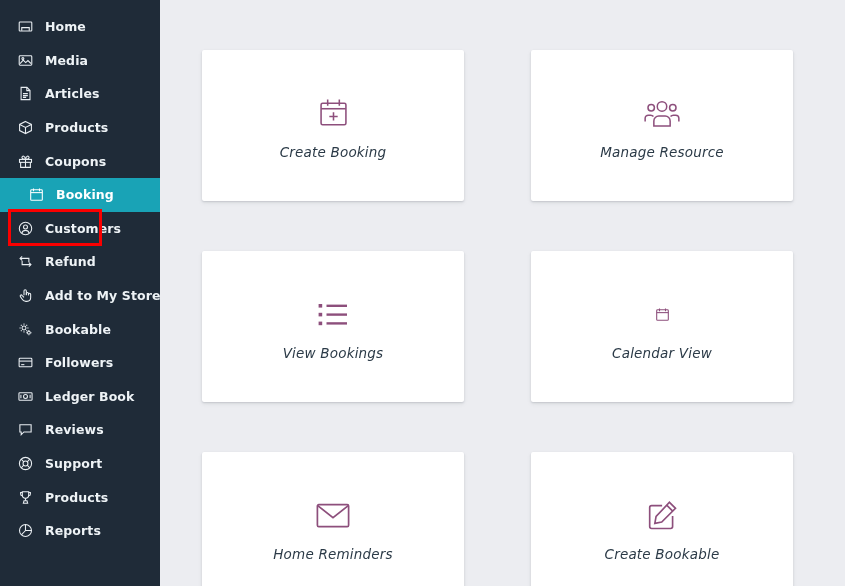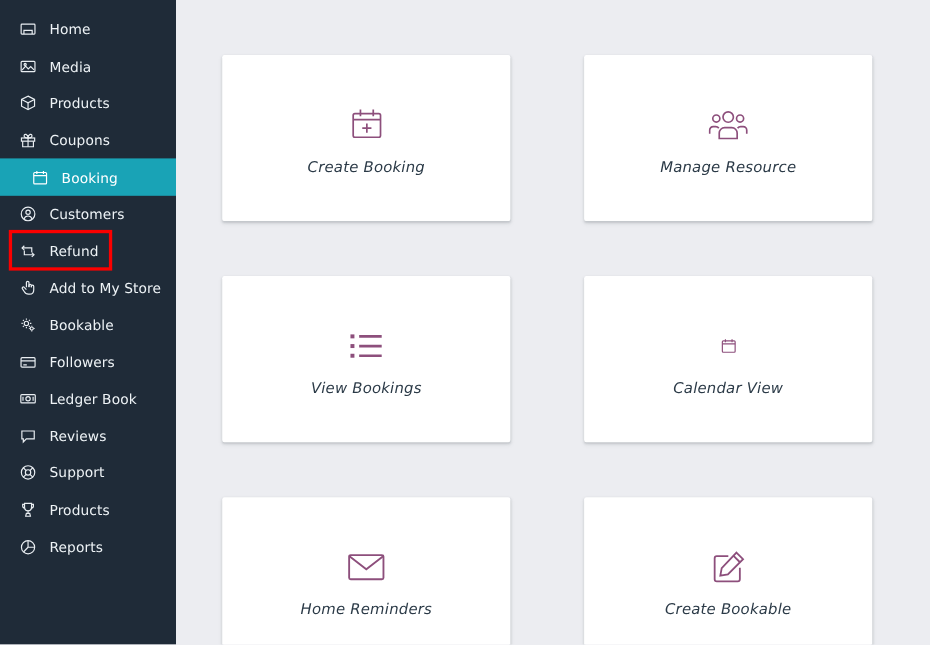--- a/index.html
+++ b/index.html
@@ -16,20 +16,21 @@
   }
 
   
   #sidebar {
     width: 160px;
     height: 586px;
     background: #1f2b38;
     flex: 0 0 160px;
     position: relative;
     padding-top: 10px;
+    font-weight: bold;
   }
   .nav-item {
     height: 33.6px;
     display: flex;
     align-items: center;
     padding-left: 14px;
     color: #e9eef2;
     font-size: 12.5px;
     letter-spacing: .1px;
     position: relative;
@@ -146,20 +147,30 @@
               <rect x="1.3" y="3" width="13.4" height="10" rx="0.9"></rect>
               <path d="M2.2 11.4 L5.6 7.6 L8.2 10.2 L10.6 8 L13.8 11.2"></path>
               <circle cx="5.2" cy="5.9" r="1.05"></circle>
             </svg>
           </span>
           <span class="lbl">Media</span>
         </div>
         <div class="nav-item">
           <span class="ico">
             <svg width="15" height="15" viewBox="0 0 16 16" fill="none" stroke="currentColor" stroke-width="1.15">
+              <path d="M3.3 1.5 h6.2 L12.8 4.8 V14.5 H3.3 Z"></path>
+              <path d="M9.4 1.6 v3.3 h3.3"></path>
+              <path d="M5.3 8.1 h5.2 M5.3 10.3 h5.2 M5.3 12.1 h3.4"></path>
+            </svg>
+          </span>
+          <span class="lbl">Articles</span>
+        </div>
+        <div class="nav-item">
+          <span class="ico">
+            <svg width="15" height="15" viewBox="0 0 16 16" fill="none" stroke="currentColor" stroke-width="1.15">
               <path d="M8 1.5 L14.3 4.7 V11.3 L8 14.5 L1.7 11.3 V4.7 Z"></path>
               <path d="M1.8 4.8 L8 7.9 L14.2 4.8"></path>
               <path d="M8 7.9 V14.4"></path>
             </svg>
           </span>
           <span class="lbl">Products</span>
         </div>
         <div class="nav-item">
           <span class="ico">
             <svg width="15" height="15" viewBox="0 0 16 16" fill="none" stroke="currentColor" stroke-width="1.15">

